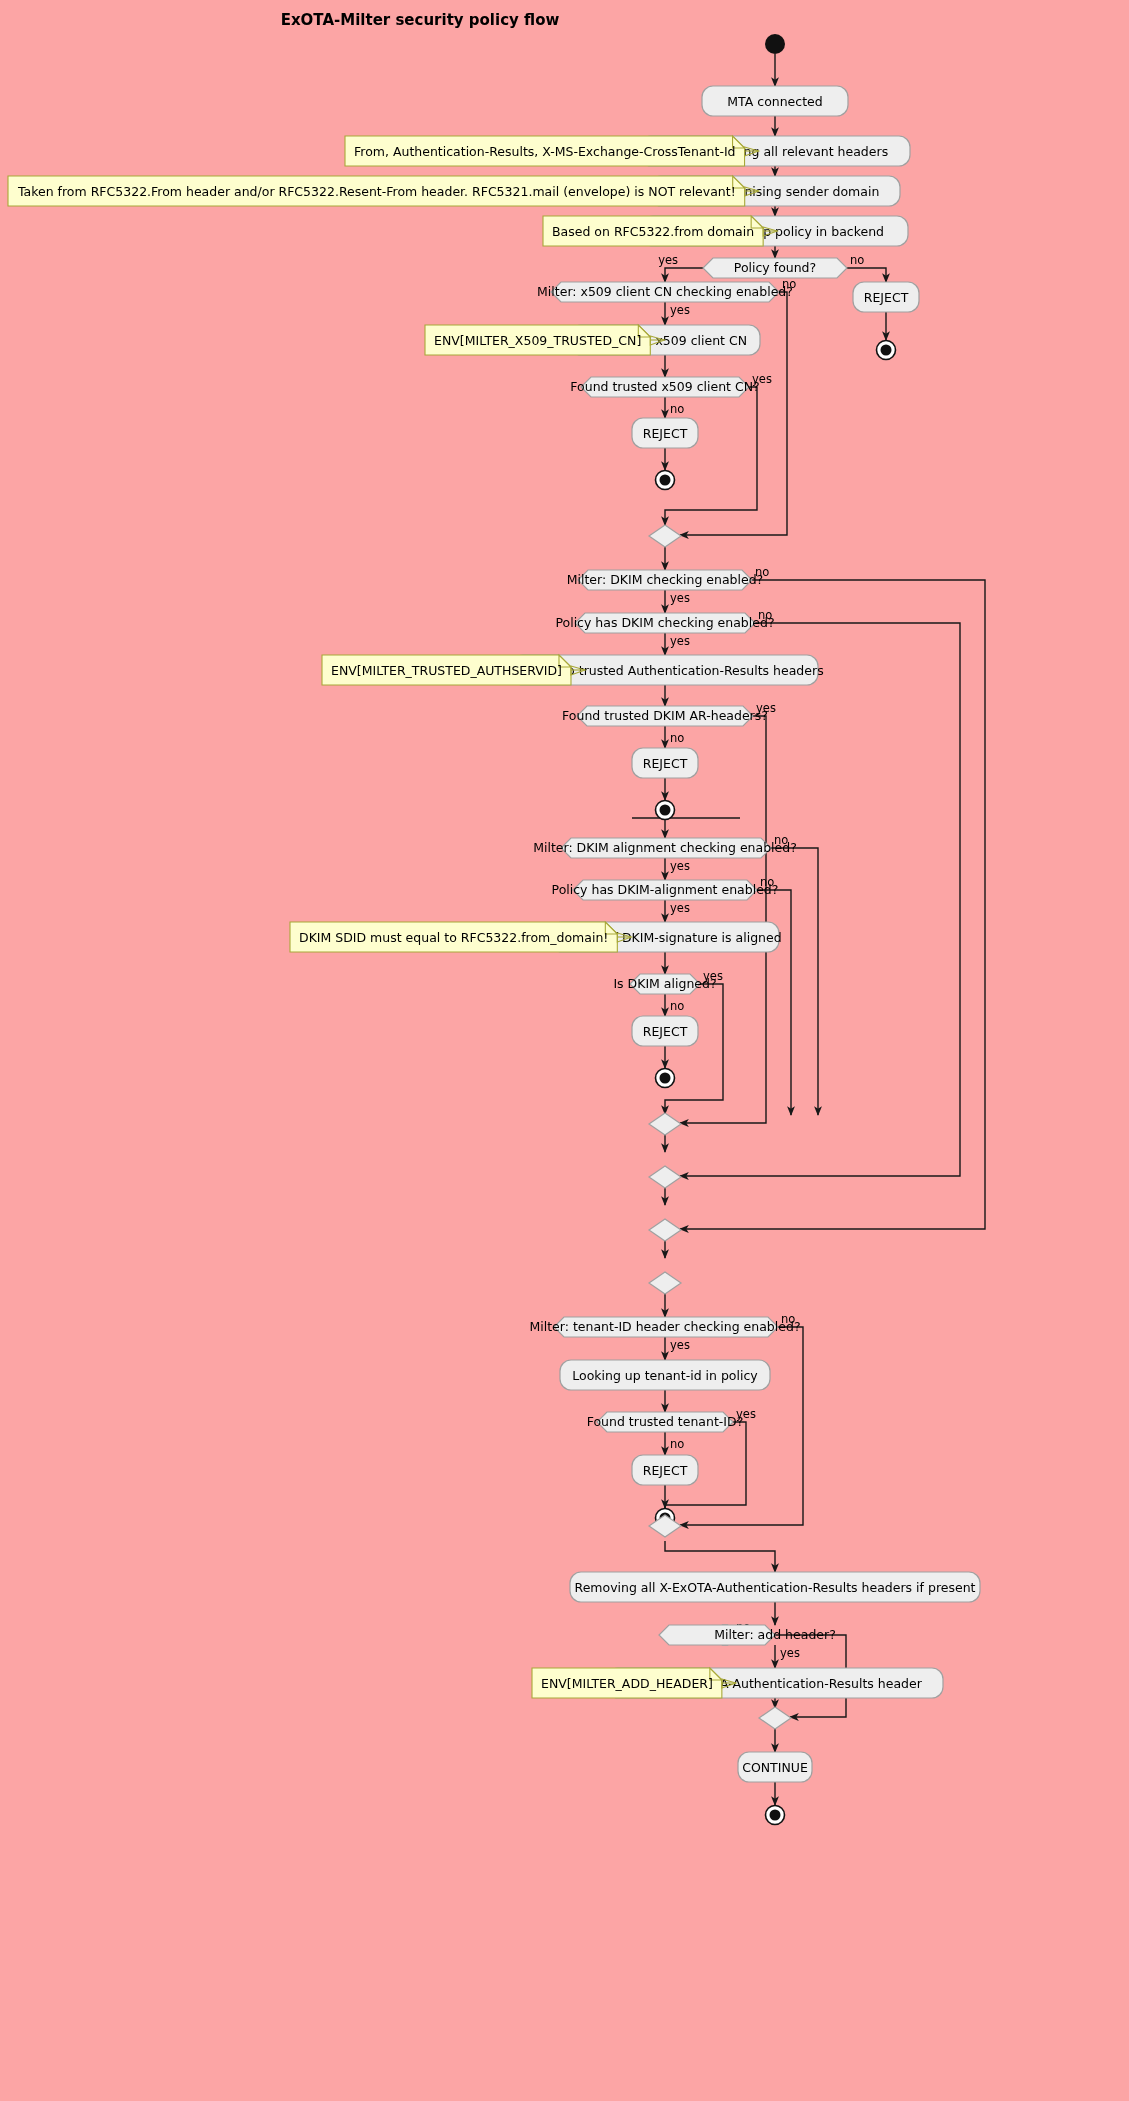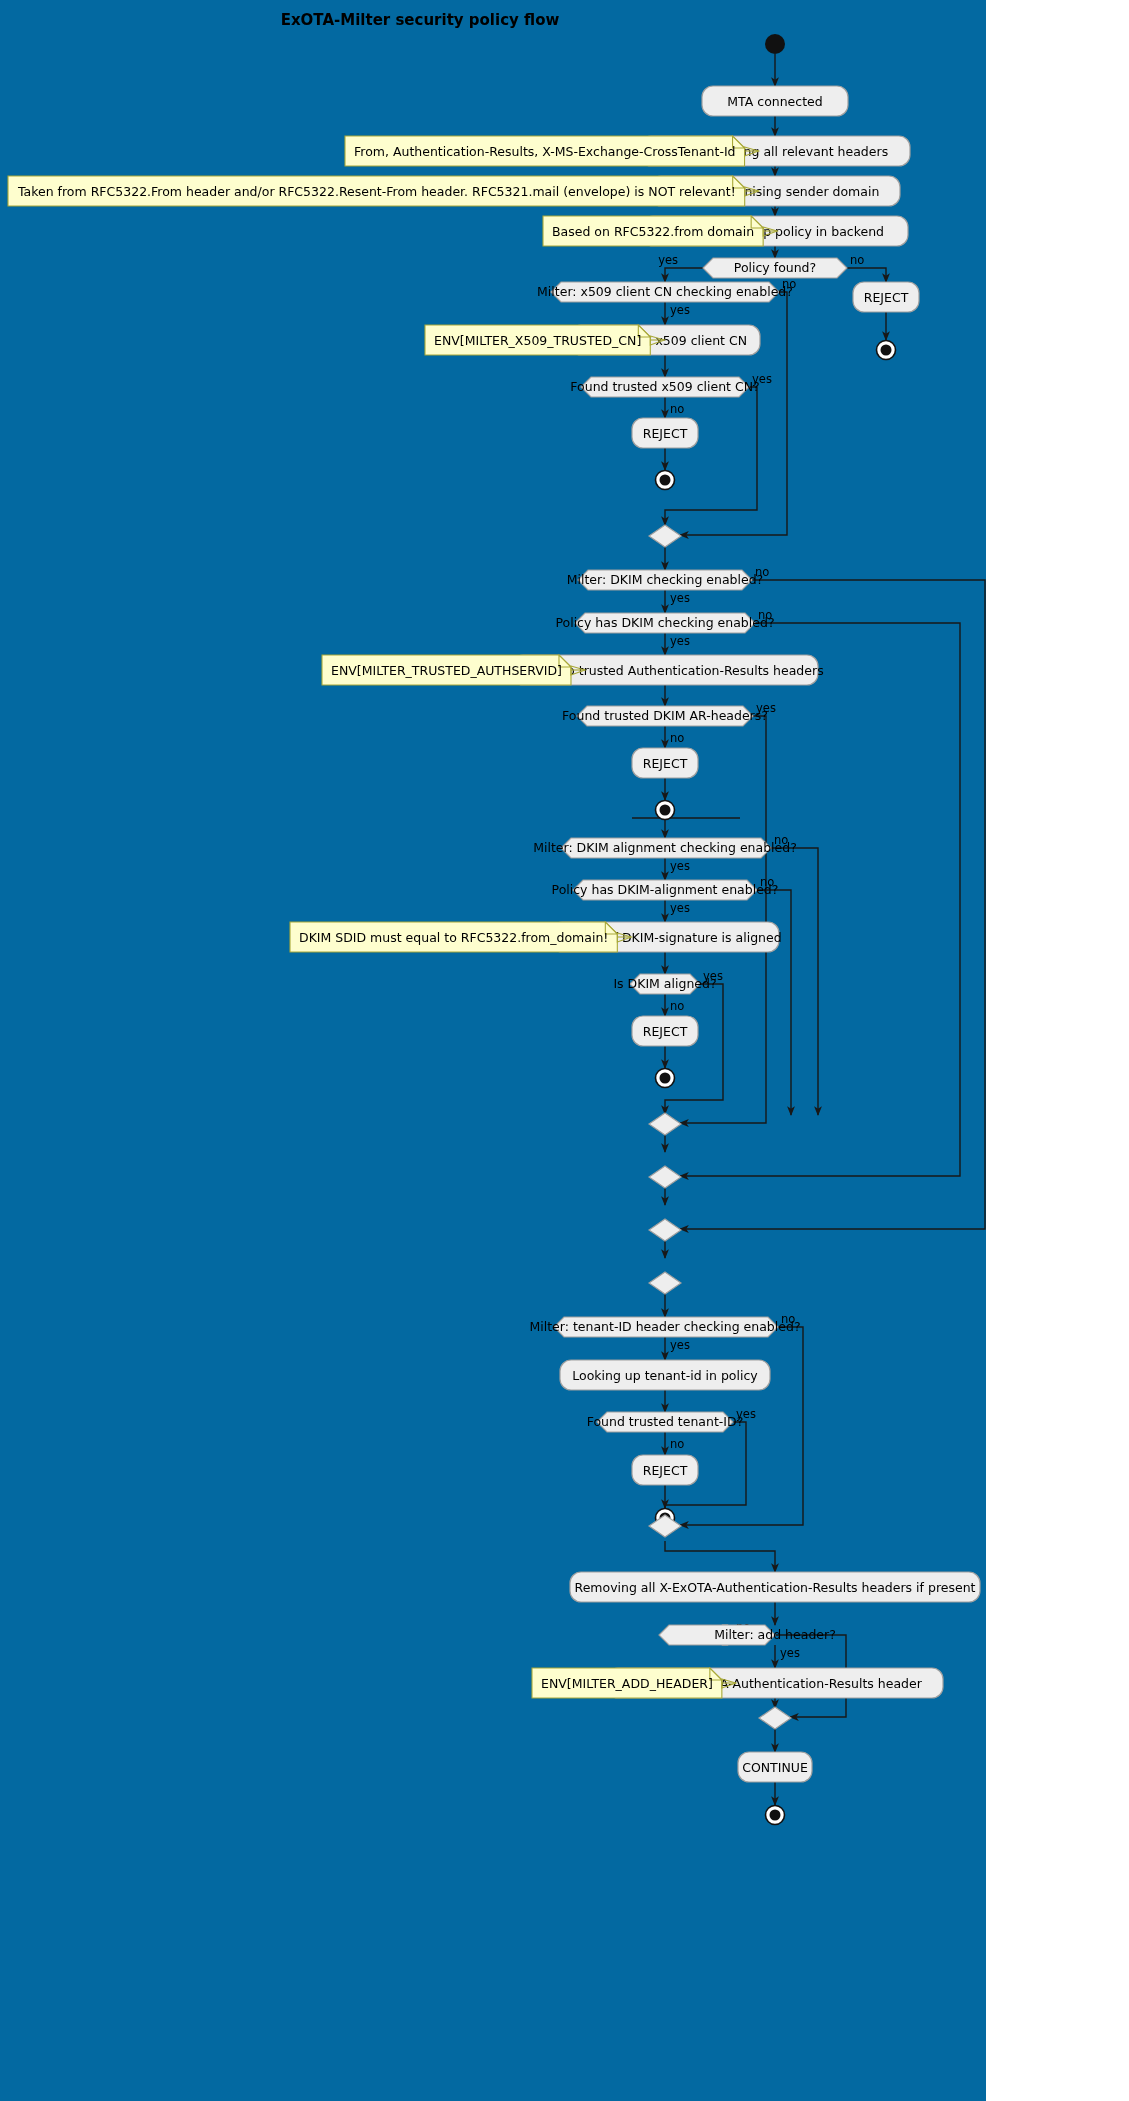--- a/index.html
+++ b/index.html
@@ -5,23 +5,23 @@
   html, body {
     margin: 0;
     padding: 0;
     background: #FFFFFF;
   }
   body {
     font-family: "DejaVu Sans", sans-serif;
   }
   #diagram-root {
     position: relative;
-    width: 986px;
+    width: 1129px;
     height: 2101px;
-    background: #0369a1;
+    background: #fca5a5;
     overflow: hidden;
   }
   svg.flow {
     position: absolute;
     left: 0; top: 0;
     width: 1129px;
     height: 2101px;
   }
   .title-text {
     font-family: "DejaVu Sans", sans-serif;

